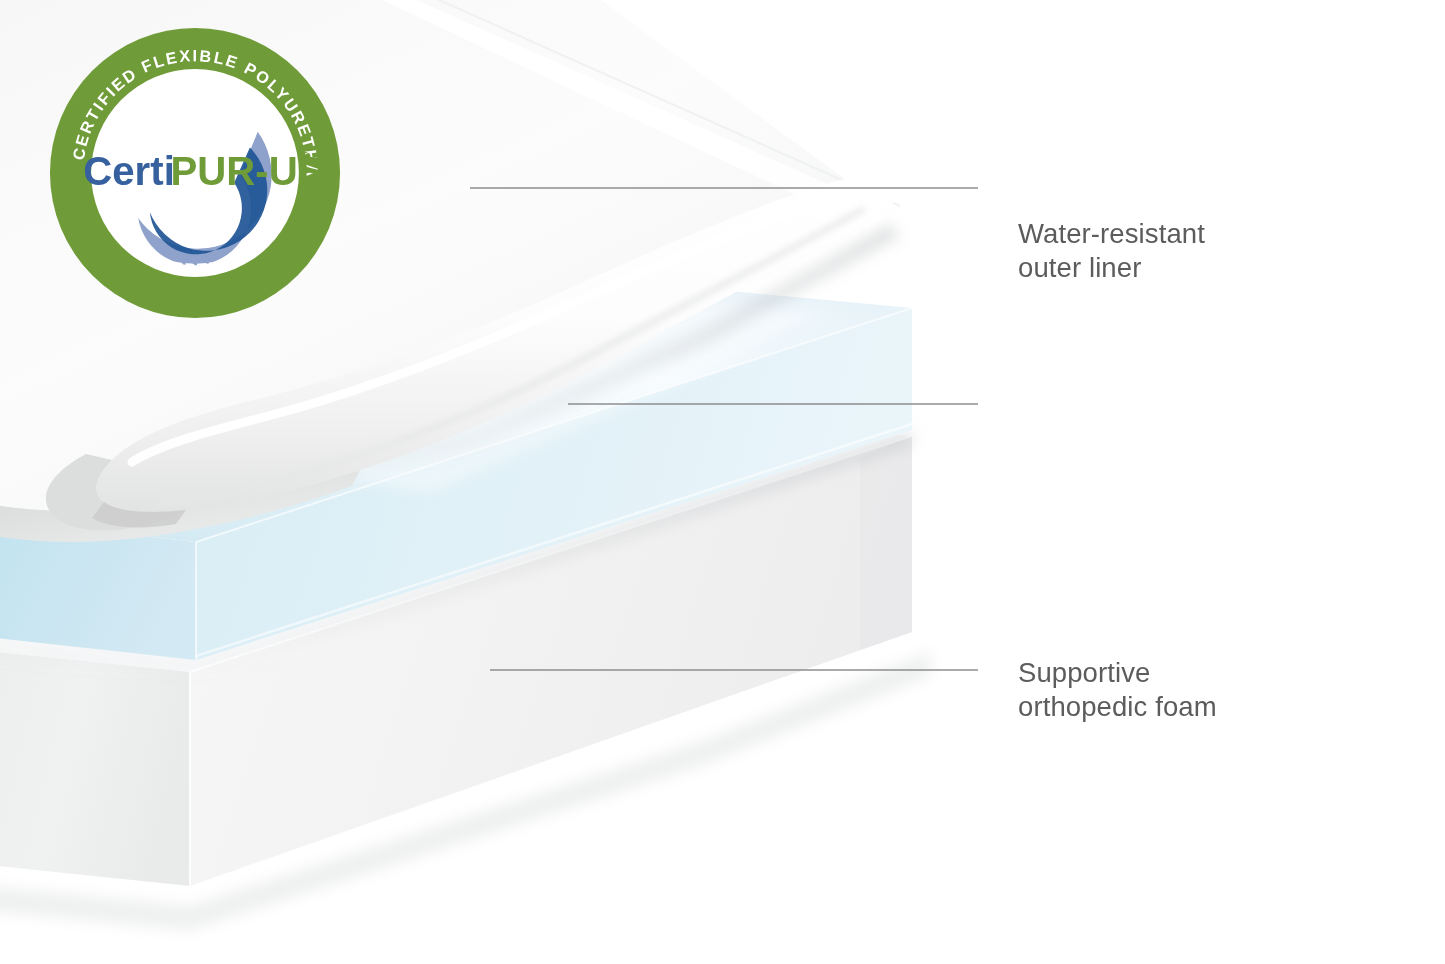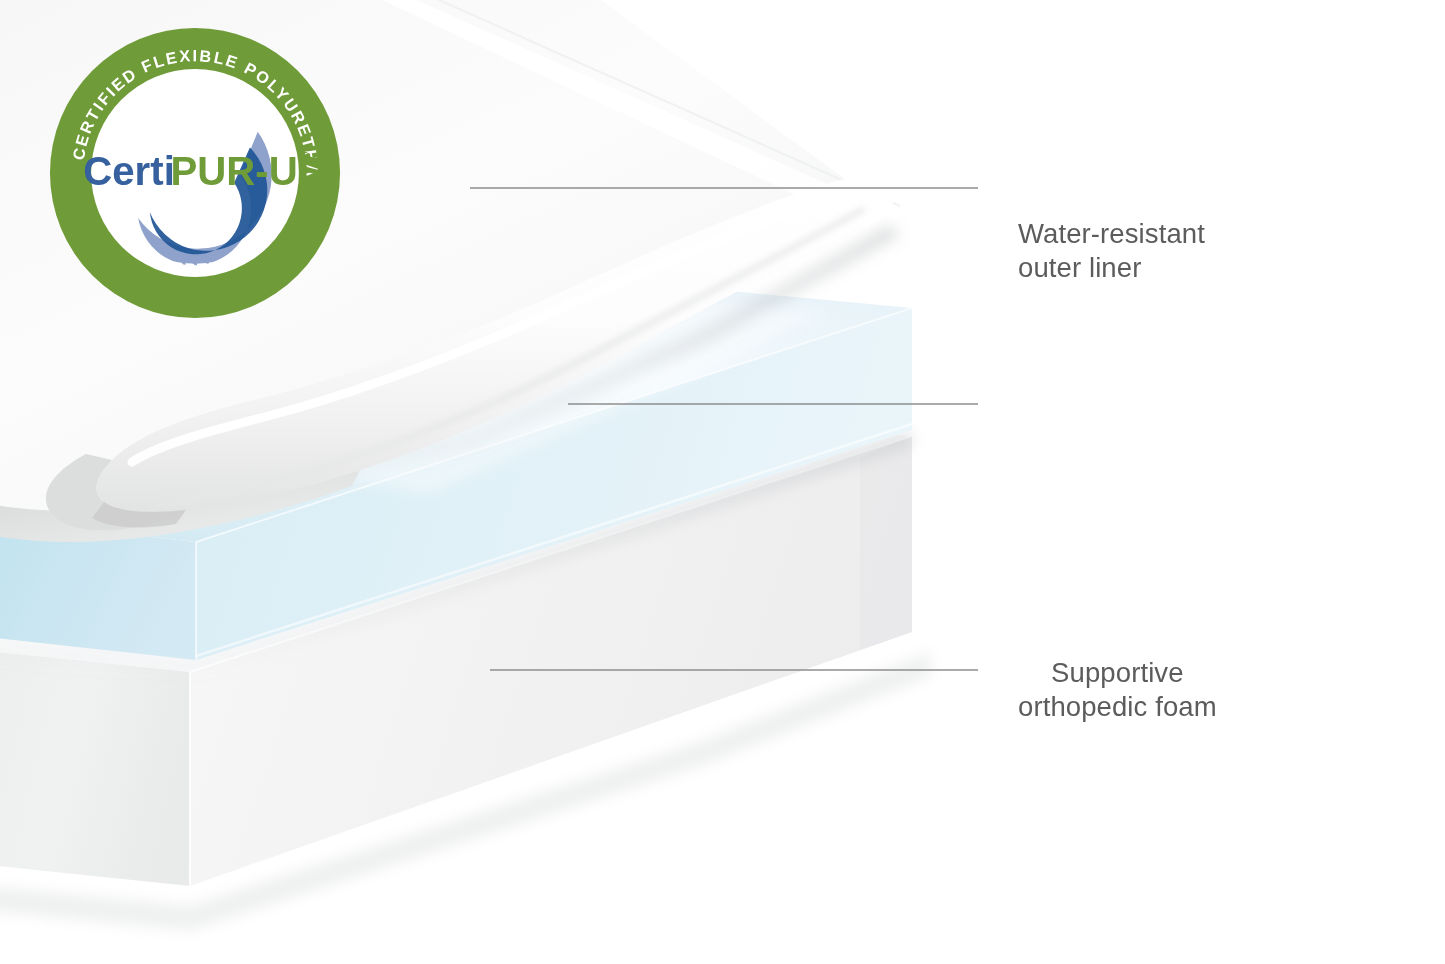--- a/index.html
+++ b/index.html
@@ -32,21 +32,21 @@
     position: absolute;
     color: #5c5c5c;
     font-size: 27.5px;
     line-height: 1.24;
     letter-spacing: 0.1px;
     font-weight: 400;
     white-space: pre-line;
   }
   #label-liner   { left: 1018px; top: 173px; margin-top: 44px; }
   #label-memory  { left: 1018px; top: 389px; }
-  #label-support { left: 1018px; top: 656px; text-align: center; }
+  #label-support { left: 1018px; top: 656px; }
 
   
   #badge {
     position: absolute;
     left: 48px;
     top: 26px;
     width: 294px;
     height: 294px;
   }
   #badge svg { display: block; width: 100%; height: 100%; }

